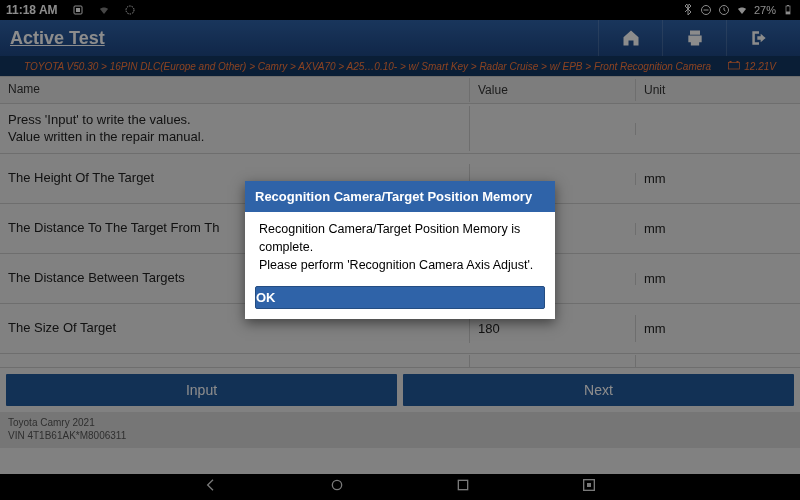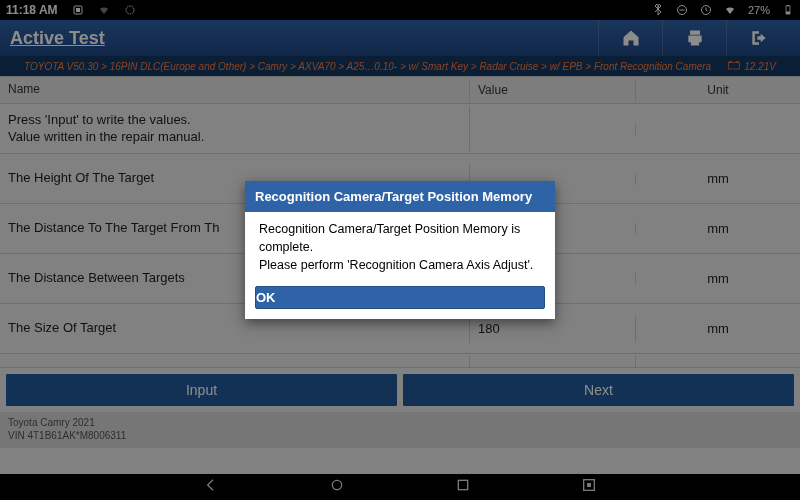--- a/index.html
+++ b/index.html
@@ -2,21 +2,21 @@
 <html><head>
 <meta charset="utf-8">
 <style>
   * { box-sizing: border-box; margin: 0; padding: 0; font-family: Arial, sans-serif; }
   html, body { width: 800px; height: 500px; overflow: hidden; background: #000; }
   .device { width: 800px; height: 500px; display: flex; flex-direction: column; position: relative; }
   
   
   .statusbar { height: 20px; background: #000; color: #fff; display: flex; align-items: center; font-size: 11px; padding: 0 6px; }
   .statusbar .left { display: flex; align-items: center; gap: 14px; }
-  .statusbar .right { margin-left: auto; display: flex; align-items: flex-start; gap: 12px; }
+  .statusbar .right { margin-left: auto; display: flex; align-items: flex-start; gap: 6px; }
   .statusbar svg { width: 12px; height: 12px; fill: #fff; }
   .statusbar .dim { opacity: .5; }
   .time { font-weight: bold; font-size: 12px; }
   
   
   .app-header { height: 36px; background: linear-gradient(#2f63a8, #1e4784); display: flex; align-items: center; padding: 0 10px; color: #fff; text-decoration: underline; }
   .app-header .title { font-size: 18px; font-weight: bold; }
   .app-header .spacer { flex: 1; }
   .app-header .hbtn { width: 64px; height: 36px; display: flex; align-items: center; justify-content: center; border-left: 1px solid rgba(255,255,255,.15); cursor: pointer; }
   .app-header .hbtn svg { width: 20px; height: 20px; fill: #fff; }
@@ -28,21 +28,21 @@
   
   
   .content { flex: 1; background: #ececec; position: relative; display: flex; flex-direction: column; }
   
   
   .thead { display: flex; background: #e4e4e4; border-bottom: 1px solid #c8c8c8; height: 28px; align-items: center; font-size: 12px; color: #333; border-top:1px solid #c8c8c8; }
   .row { display: flex; border-bottom: 1px solid #c8c8c8; min-height: 50px; align-items: center; font-size: 13px; color: #222; background: #ececec; }
   .row.small { min-height: 14px; }
   .c-name { width: 470px; padding: 6px 8px; border-right: 1px solid #c8c8c8; line-height: 1.3; }
   .c-value { width: 166px; padding: 6px 8px; border-right: 1px solid #c8c8c8; }
-  .c-unit { flex: 1; padding: 6px 8px; text-align: center; }
+  .c-unit { flex: 1; padding: 6px 8px; }
   .thead .c-name, .thead .c-value, .thead .c-unit { padding: 4px 8px; }
   
   
   .bottom-buttons { display: flex; gap: 6px; padding: 6px; }
   .big-btn { flex: 1; background: #22599b; color: #fff; text-align: center; padding: 8px 0; font-size: 14px; cursor: pointer; border-radius:1px; }
   
   
   .footer-info { background: #d8d8d8; padding: 4px 8px 6px; font-size: 10px; color: #555; line-height: 1.3; }
   
   

